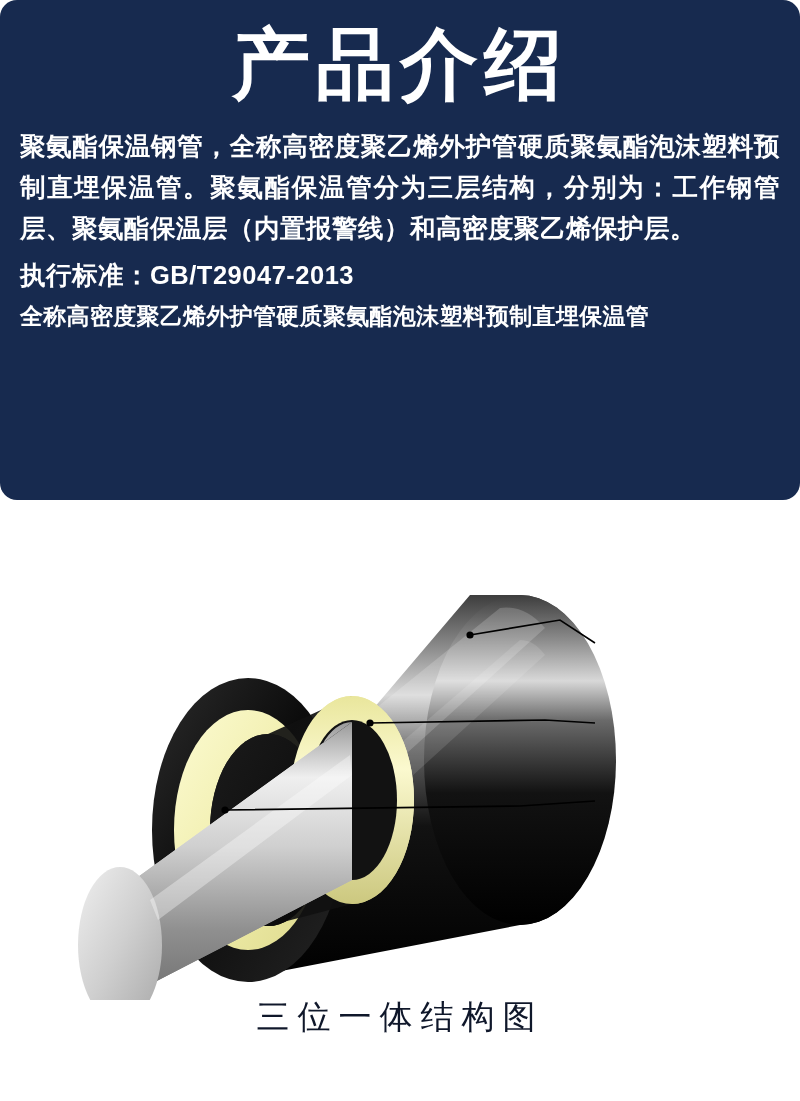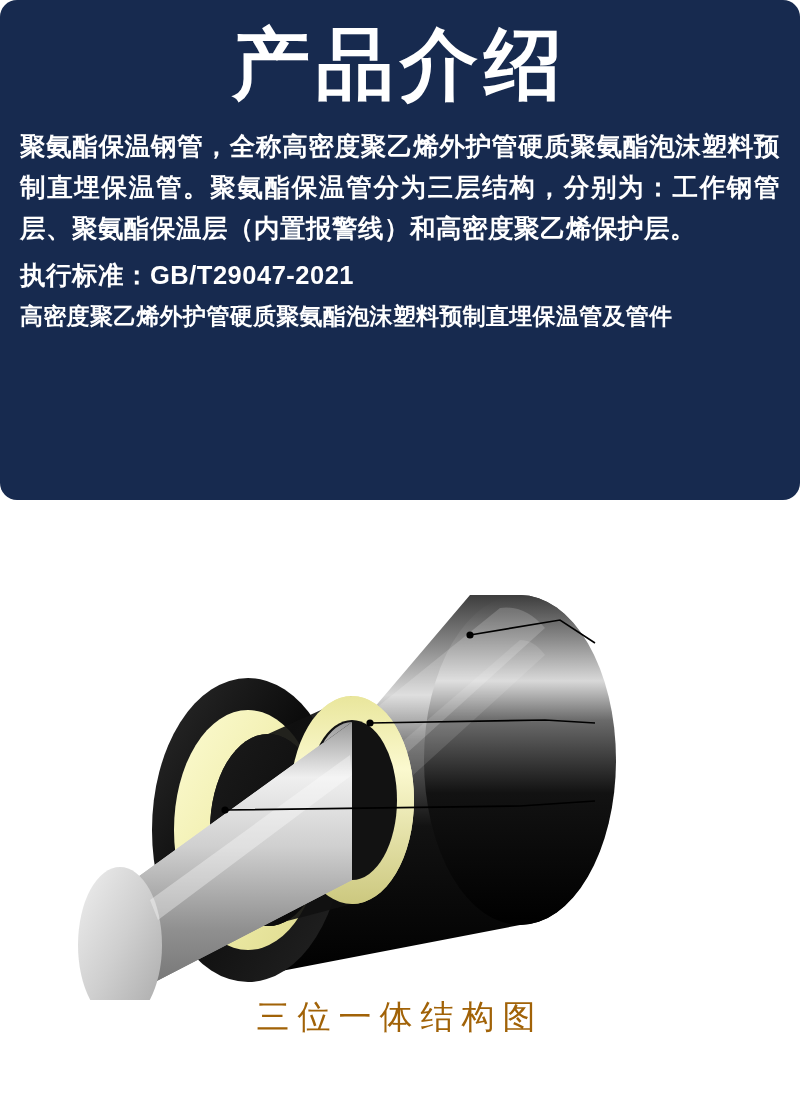--- a/index.html
+++ b/index.html
@@ -83,36 +83,36 @@
   }
   .figure-svg {
     display: block;
   }
   .caption {
     position: absolute;
     left: 0;
     top: 495px;
     width: 800px;
     text-align: center;
-    color: #a16207;
+    color: #0f172a;
     font-size: 33px;
     letter-spacing: 8px;
     font-family: "Liberation Sans", sans-serif;
   }
 </style>
 </head>
 <body>
 
 <div class="page">
 
   <div class="top-panel">
     <div class="title">产品介绍</div>
     <div class="intro">聚氨酯保温钢管，全称高密度聚乙烯外护管硬质聚氨酯泡沫塑料预制直埋保温管。聚氨酯保温管分为三层结构，分别为：工作钢管层、聚氨酯保温层（内置报警线）和高密度聚乙烯保护层。</div>
-    <div class="standard">执行标准：GB/T29047-2021</div>
-    <div class="standard-name">高密度聚乙烯外护管硬质聚氨酯泡沫塑料预制直埋保温管及管件</div>
+    <div class="standard">执行标准：GB/T29047-2013</div>
+    <div class="standard-name">全称高密度聚乙烯外护管硬质聚氨酯泡沫塑料预制直埋保温管</div>
   </div>
 
   <div class="figure-area">
 
     <div class="figure-stage">
       <svg class="figure-svg" width="800" height="500" viewBox="0 0 800 500" xmlns="http://www.w3.org/2000/svg">
         <defs>
           <linearGradient id="jacketBody" x1="0" y1="0" x2="0" y2="1">
             <stop offset="0%" stop-color="#3d3d3d"></stop>
             <stop offset="14%" stop-color="#8e8e8e"></stop>

